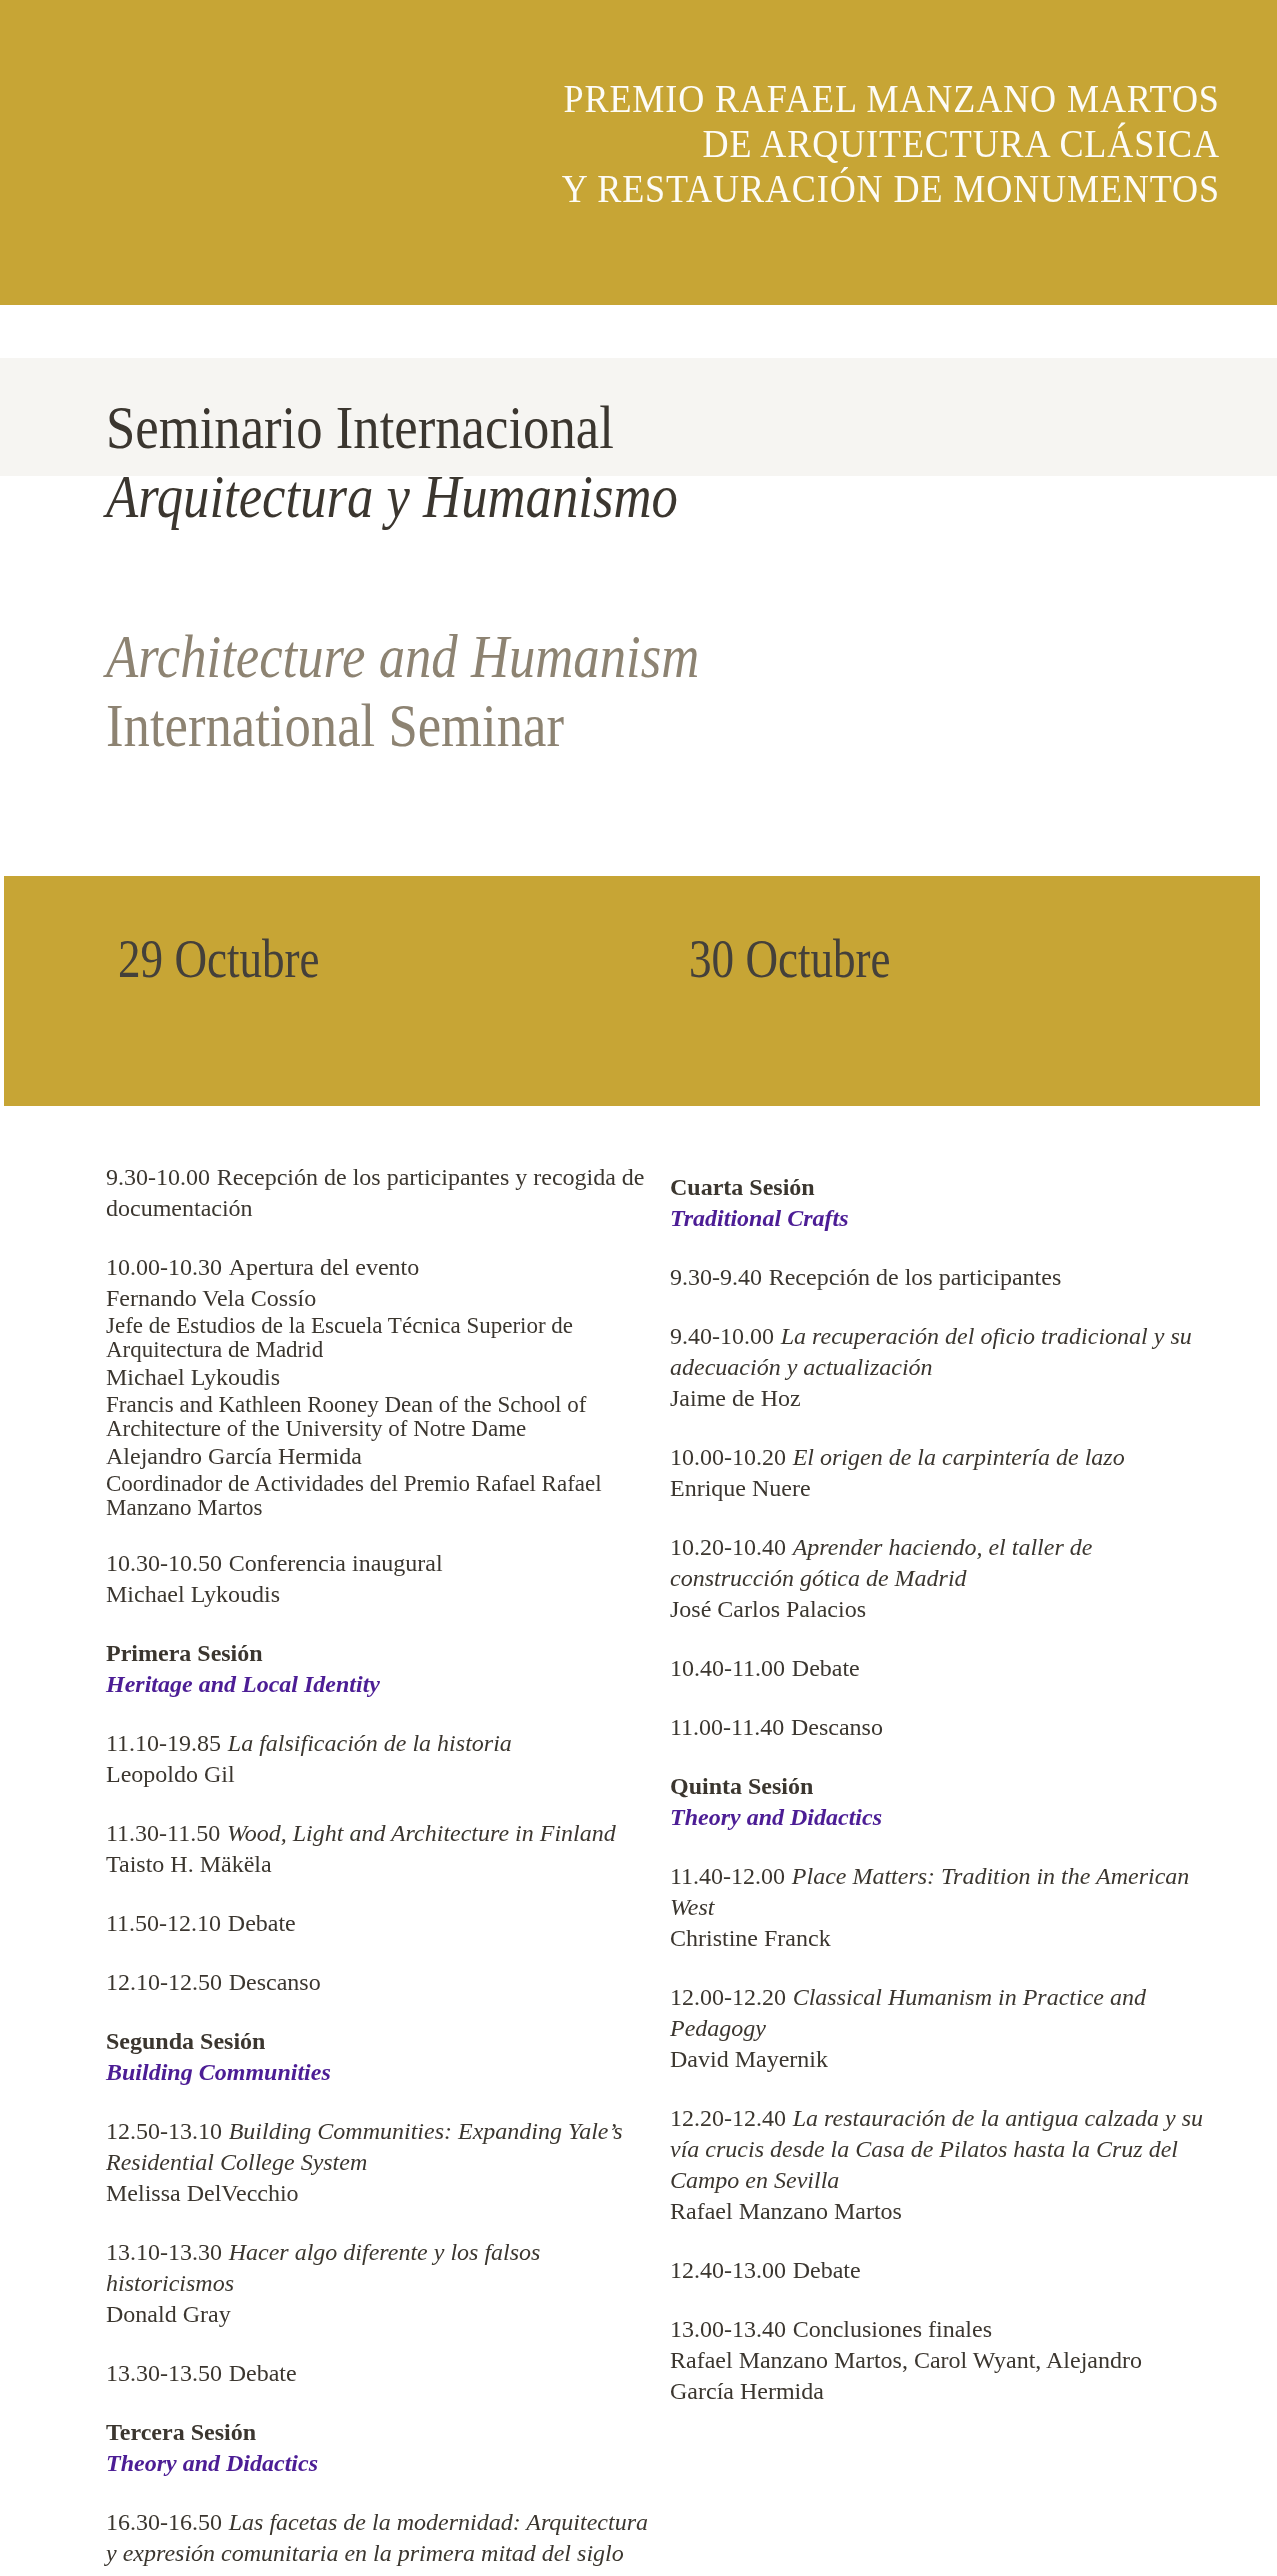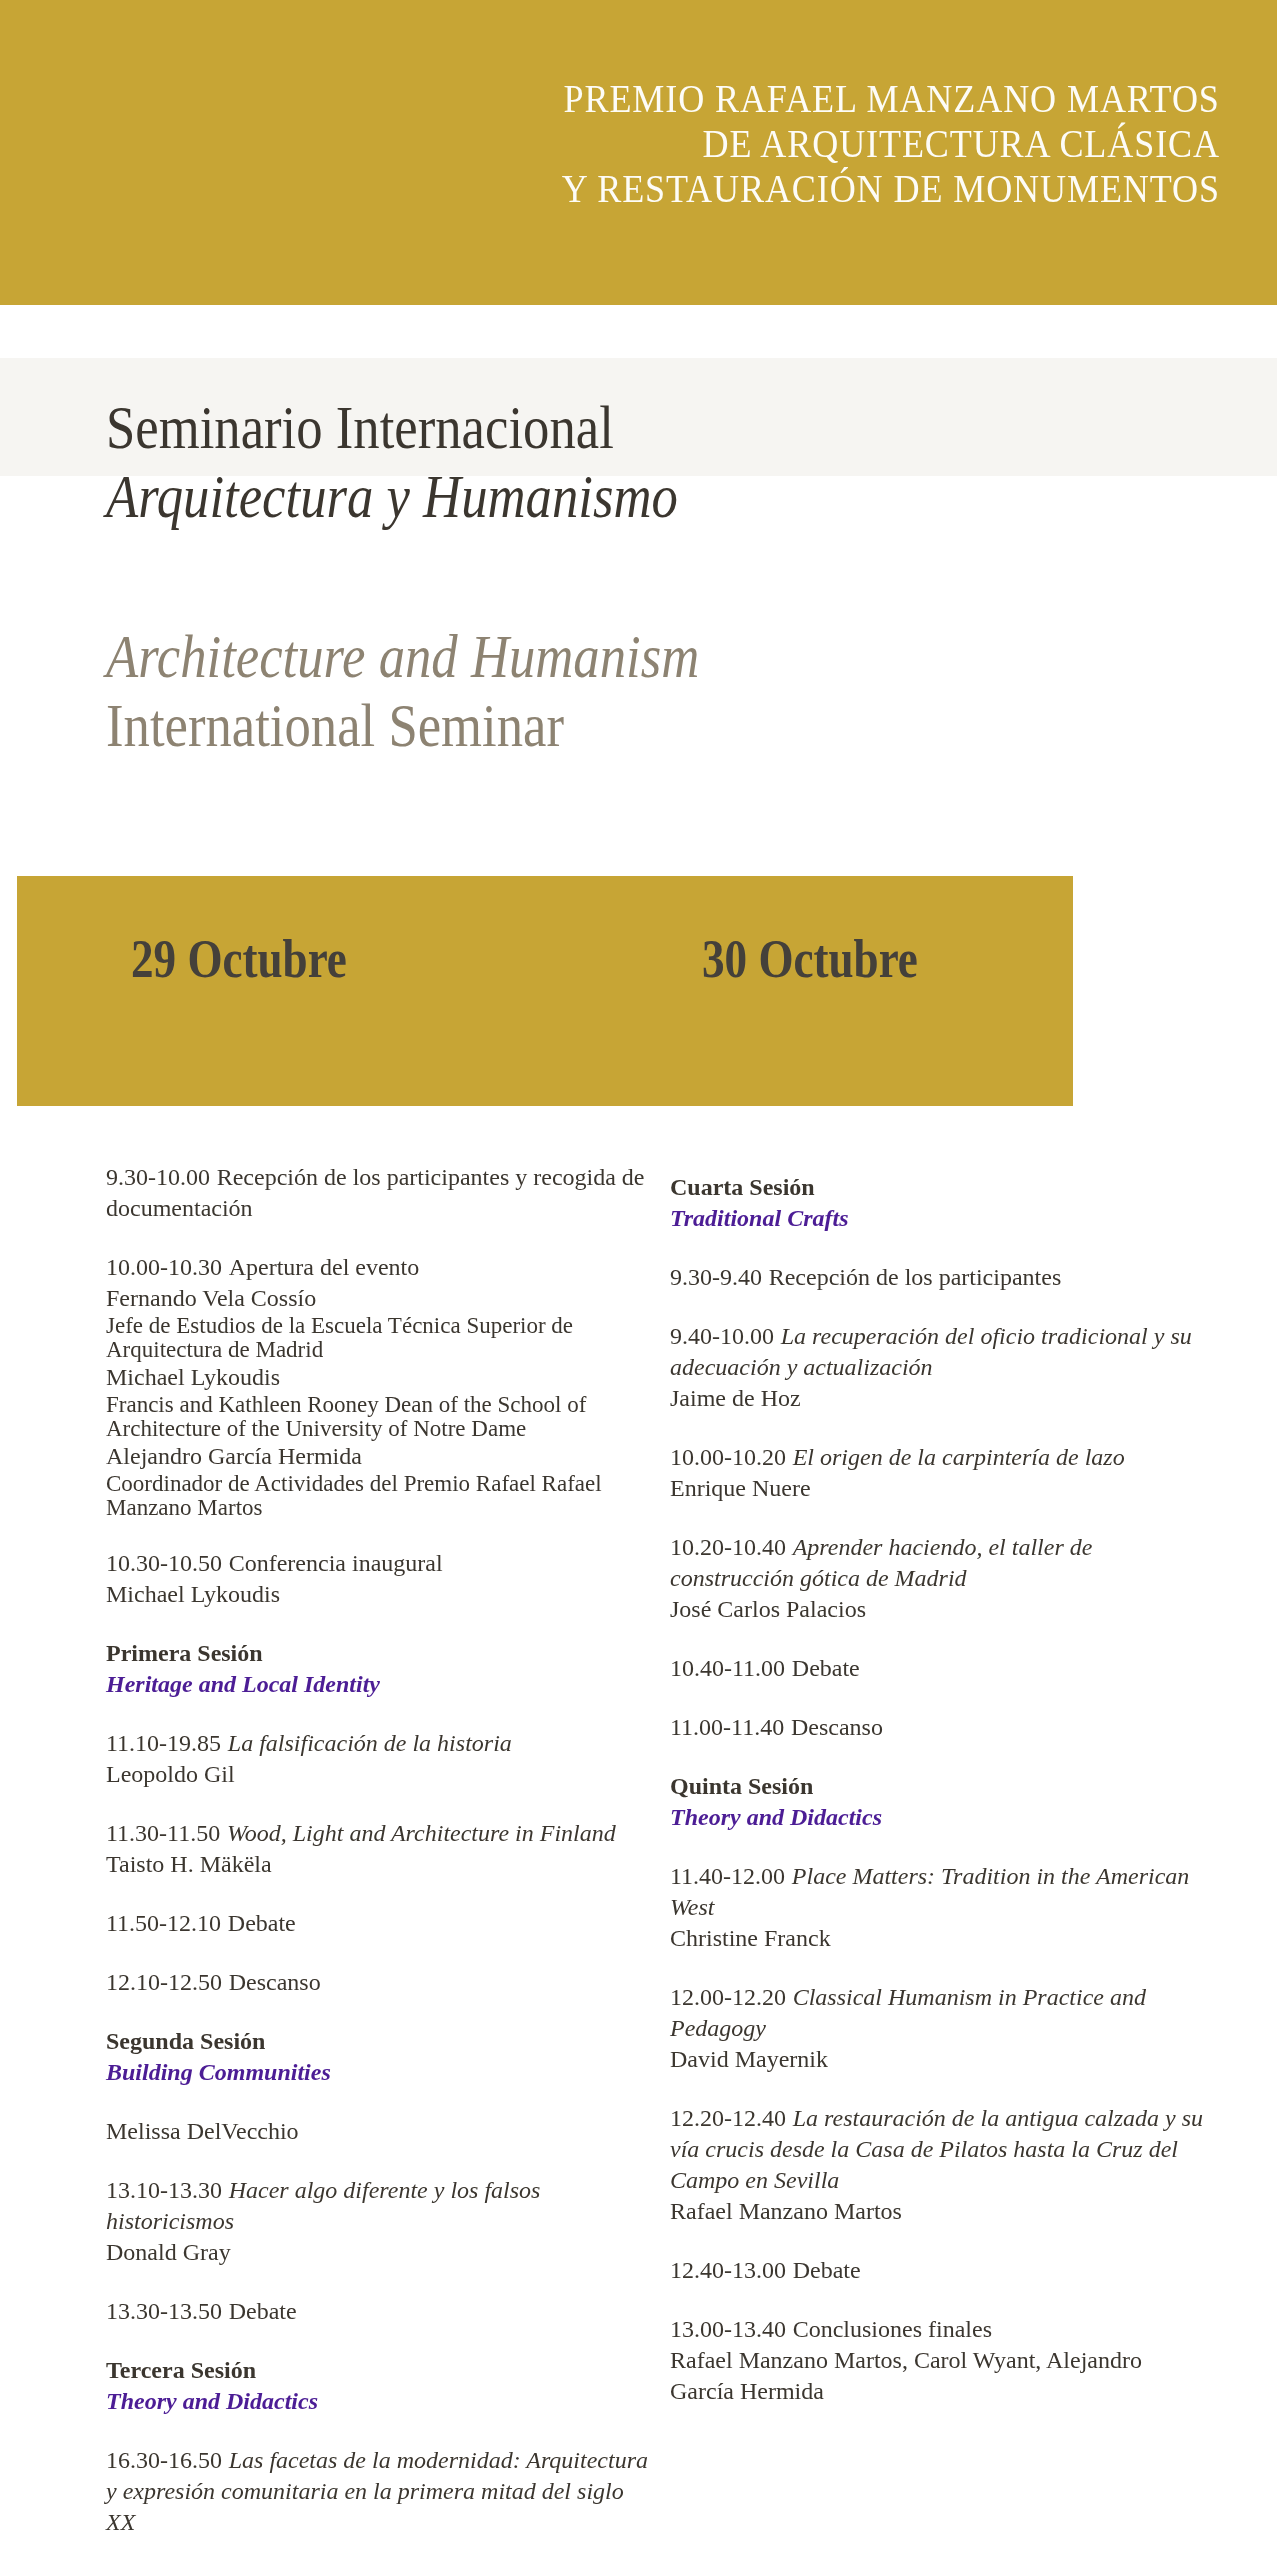--- a/index.html
+++ b/index.html
@@ -17,21 +17,21 @@
   
   #gray-strip{position:absolute;left:0;top:358px;width:1278px;height:118px;background:#f6f5f2;}
   .bigline{display:block;white-space:nowrap;}
   .bigline span{display:inline-block;transform:scaleX(0.85);transform-origin:top left;
       font-size:62px;line-height:69px;white-space:nowrap;}
   #heading-es{position:absolute;left:106px;top:393px;color:#3b362f;}
   #heading-en{position:absolute;left:106px;top:622px;color:#8d8372;}
   .it{font-style:italic;}
 
   
-  #date-band{position:absolute;left:17px;top:876px;width:1056px;height:230px;font-weight:bold;}
+  #date-band{position:absolute;left:4px;top:876px;width:1256px;height:230px;}
   .dateTxt{position:absolute;top:52px;color:#44403a;}
   .dateTxt span{display:inline-block;transform:scaleX(0.82);transform-origin:top left;
       font-size:55px;line-height:62px;white-space:nowrap;}
   #date-29{left:114px;} #date-30{left:685px;}
 
   
   .col{position:absolute;top:1162px;font-size:24px;line-height:31px;color:#3b362f;}
   #col-left{left:106px;width:546px;}
   #col-right{left:670px;width:538px;}
   .block{margin-bottom:28px;}
@@ -145,20 +145,21 @@
           
         </div>
       </div>
 
       <div class="block session">
         <div class="session-title">Segunda Sesión</div>
         <div class="session-subtitle">Building Communities</div>
       </div>
 
       <div class="block item">
+        <p><span class="time">12.50-13.10</span><span class="title it">Building Communities: Expanding Yale’s Residential College System</span></p>
         <div>
 
             <div class="speaker">Melissa DelVecchio</div>
 
           </div>
       </div>
 
       <div class="block item">
         <p><span class="time">13.10-13.30</span><span class="title it">Hacer algo diferente y los falsos historicismos</span></p>
         <div>

